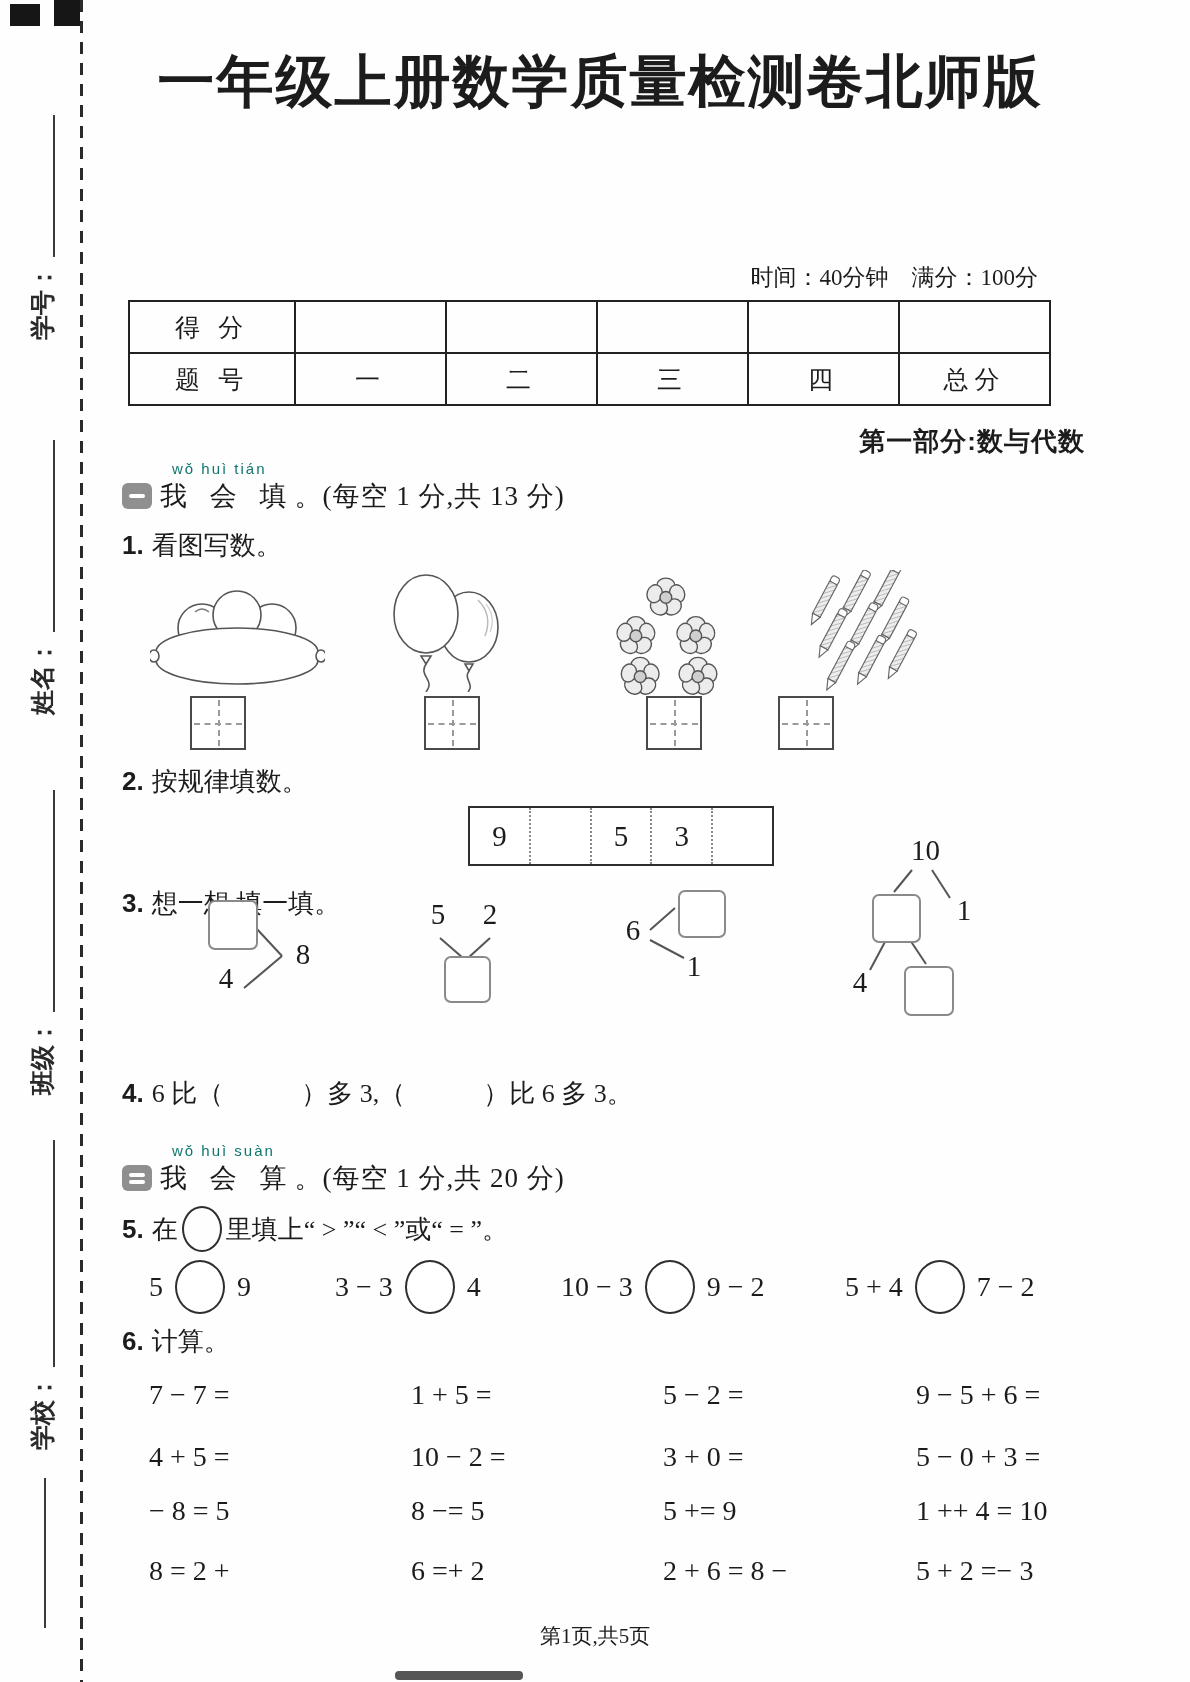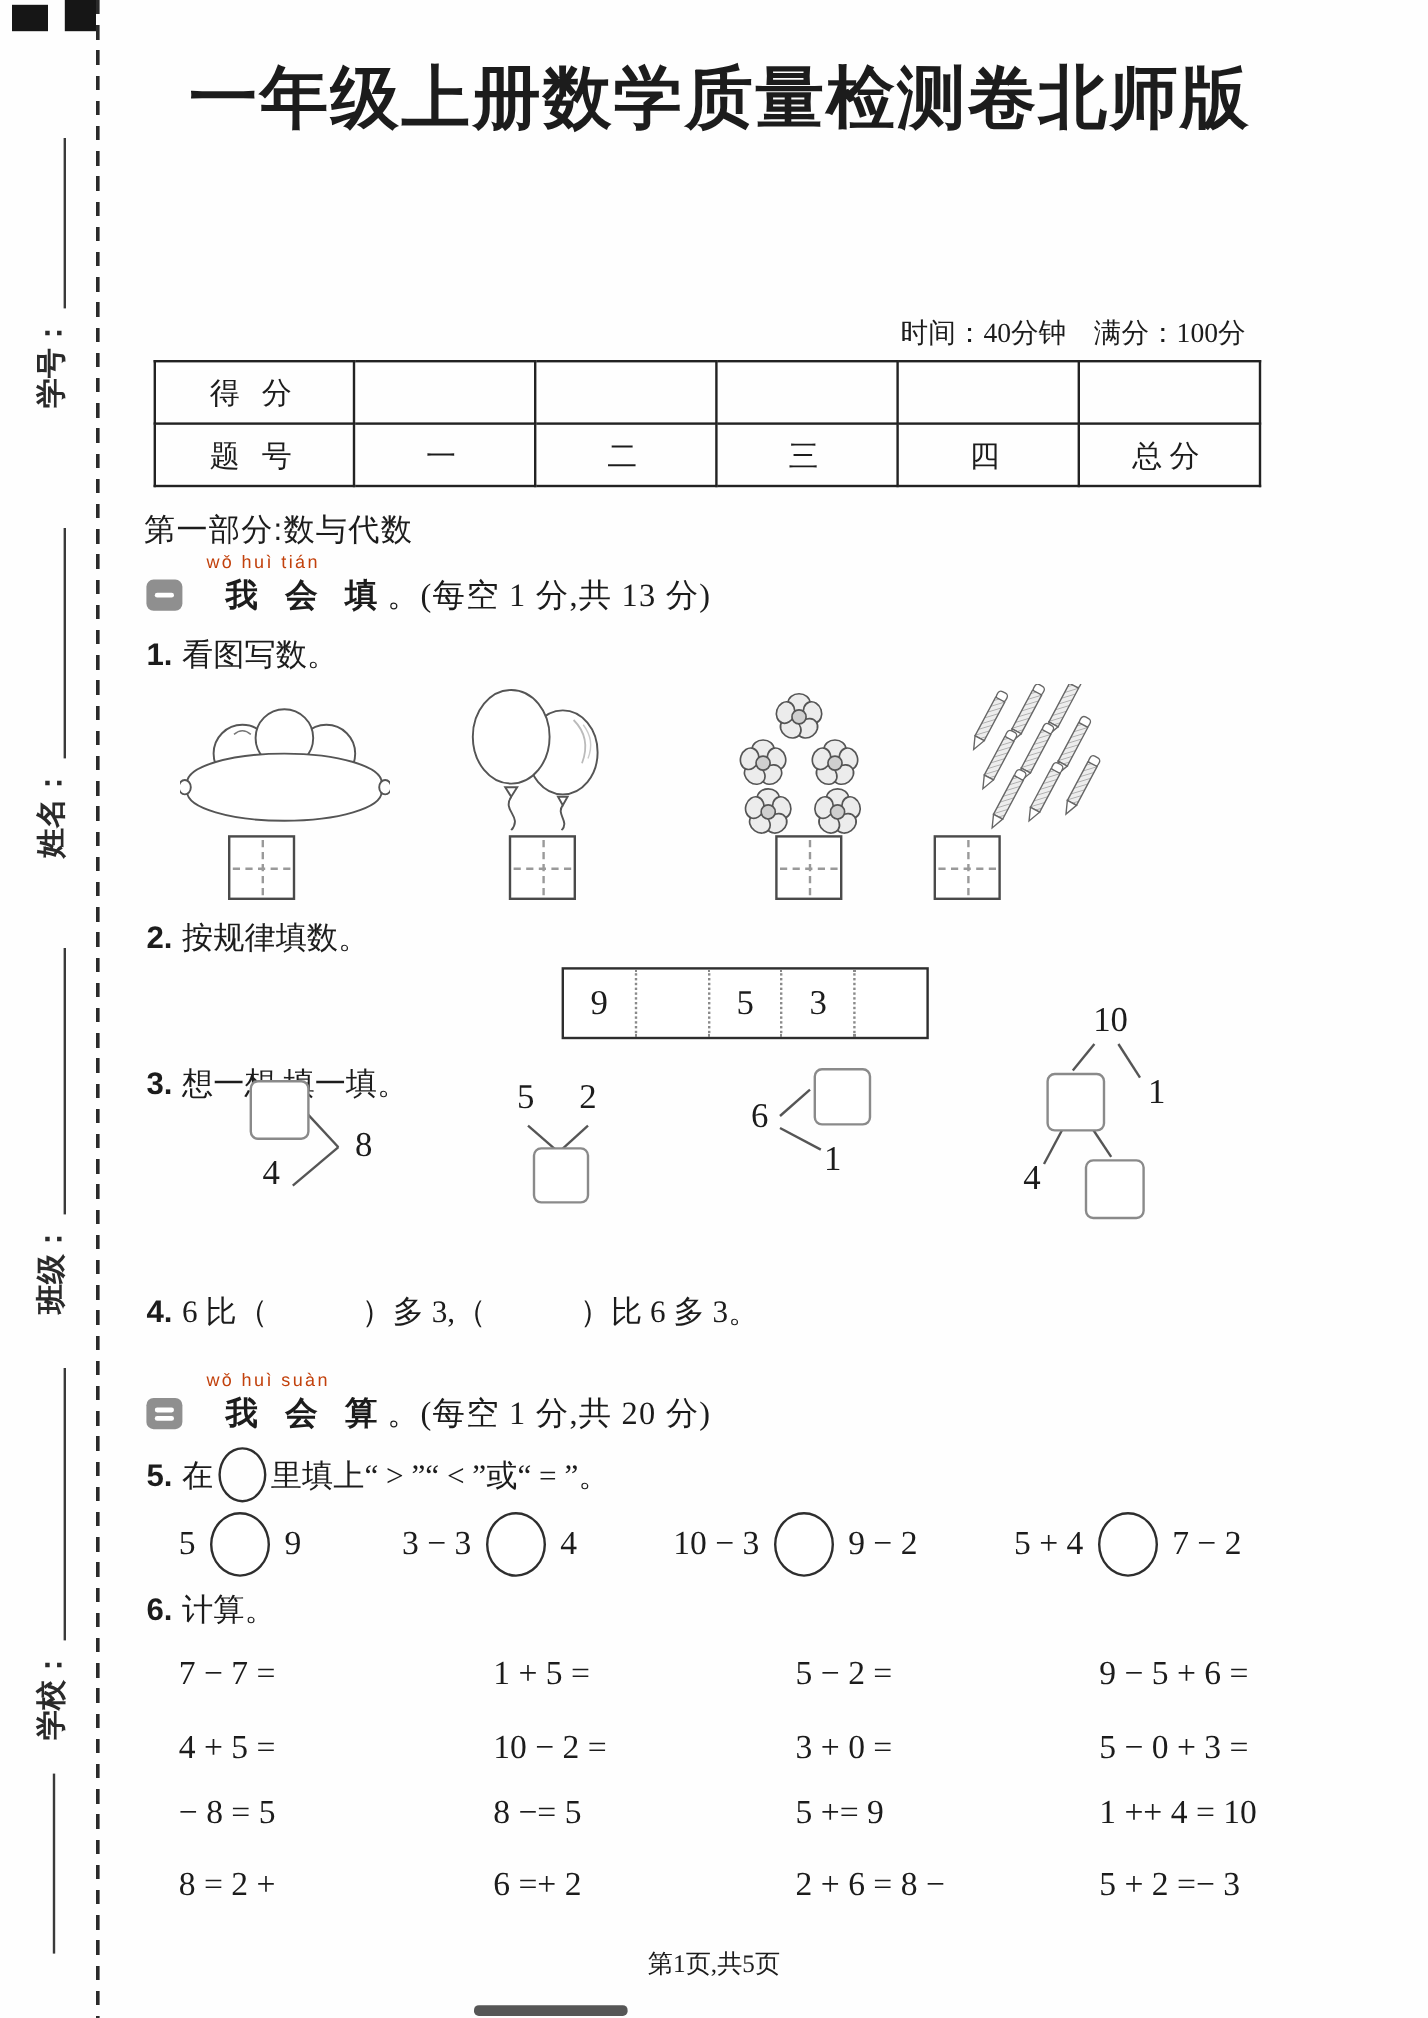--- a/index.html
+++ b/index.html
@@ -27,30 +27,30 @@
   .subtitle{position:absolute;left:100px;top:150px;width:1000px;text-align:center;
     font-size:44px;font-weight:700;}
   .time-info{position:absolute;left:600px;top:262px;width:438px;text-align:right;font-size:23px;}
 
   table.score{position:absolute;left:128px;top:300px;border-collapse:collapse;table-layout:fixed;}
   table.score td,table.score th{border:2.4px solid #222;height:50px;padding:0;
     font-size:25px;font-weight:400;text-align:center;letter-spacing:6px;}
   table.score .c0{width:164px;}
   table.score .cn{width:149px;}
 
-  .part-heading{position:absolute;left:120px;top:424px;width:965px;text-align:left;
-    font-size:26px;font-weight:400;font-family:"Liberation Sans","DejaVu Sans",sans-serif;letter-spacing:1px;}
+  .part-heading{position:absolute;left:120px;top:424px;width:965px;text-align:right;
+    font-size:26px;font-weight:700;font-family:"Liberation Sans","DejaVu Sans",sans-serif;letter-spacing:1px;}
 
   .pinyin{position:absolute;font-family:"Liberation Sans","DejaVu Sans",sans-serif;
-    font-size:15px;color:#c2410c;letter-spacing:2px;}
+    font-size:15px;color:#0f766e;letter-spacing:2px;}
   .sec-line{position:absolute;display:flex;align-items:center;font-size:27px;}
   .sec-icon{width:30px;height:26px;background:#8f8f8f;border-radius:6px;margin-right:8px;
     display:flex;flex-direction:column;align-items:center;justify-content:center;gap:3px;flex:0 0 auto;}
   .sec-icon .bar{width:16px;height:4px;background:#fff;border-radius:2px;}
-  .sec-title{font-weight:700;letter-spacing:8px;margin-left:28px;}
+  .sec-title{font-weight:400;letter-spacing:8px;}
   .sec-note{letter-spacing:1px;}
 
   .qlabel{position:absolute;font-size:26px;display:flex;align-items:baseline;}
   .qnum{font-family:"Liberation Sans","DejaVu Sans",sans-serif;font-weight:700;margin-right:8px;}
 
   
   .pic{position:absolute;}
   .pic svg{display:block;}
 
   

